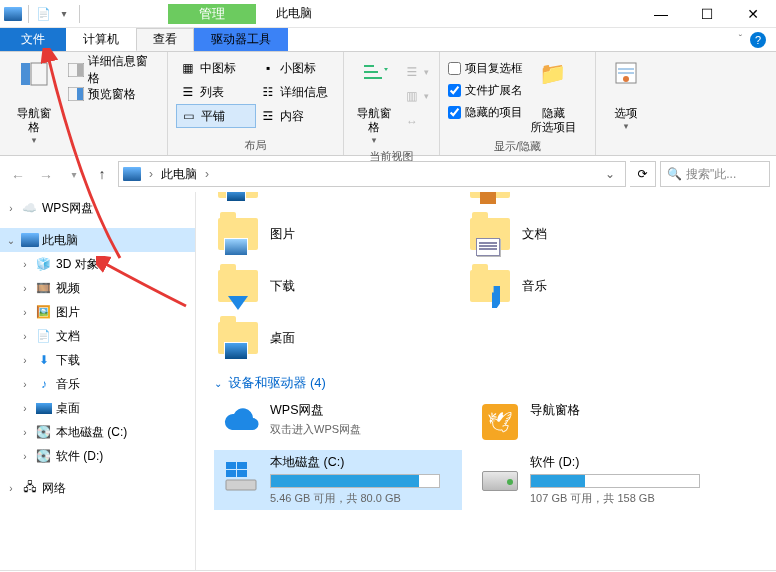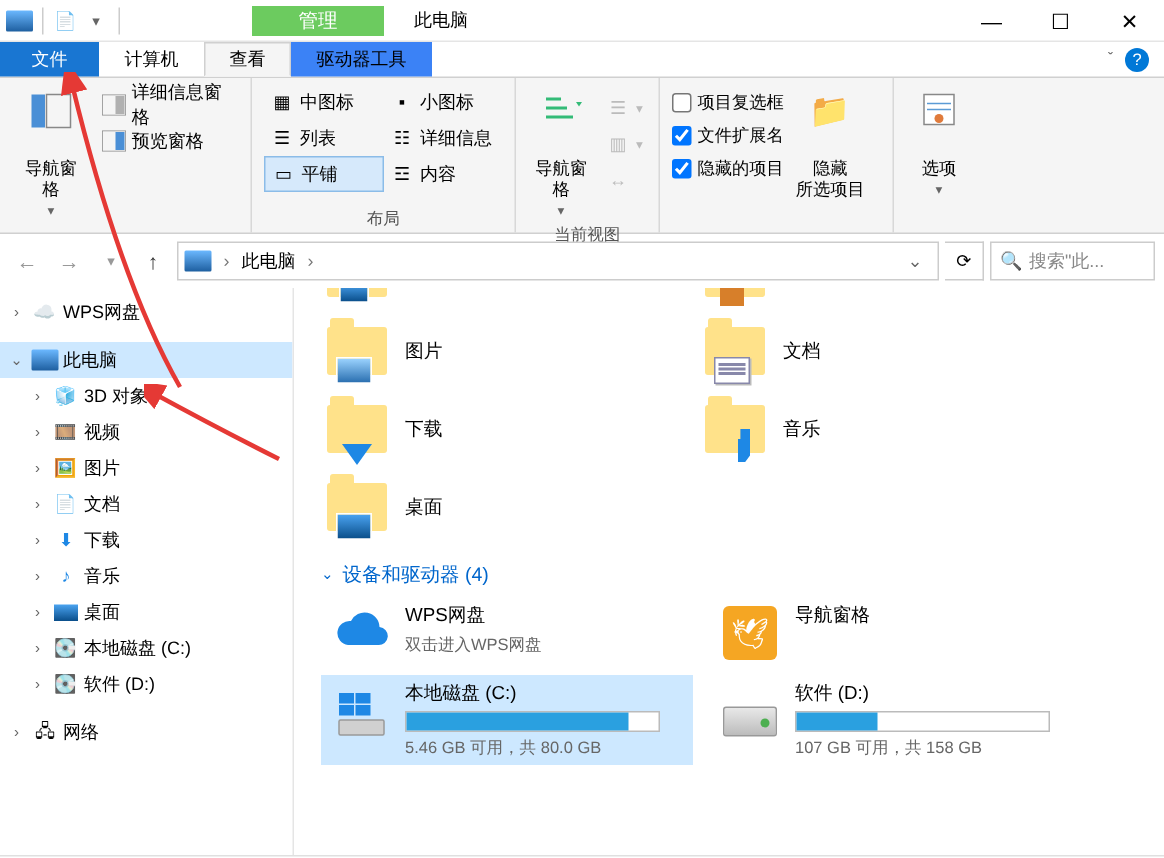--- a/index.html
+++ b/index.html
@@ -251,20 +251,21 @@
             <input type="checkbox" checked="" style="">
             <span>隐藏的项目</span>
           </label>
       </div>
       <div class="ribbtn">
         <div class="ricon">📁</div>
         <span class="rtxt" style="white-space:pre">隐藏
 所选项目</span>
       </div>
     </div>
+    <div class="glabel">显示/隐藏</div>
   </div>
 
   <div class="group" style="width:60px;border-right:none">
     <div class="gbody">
       <div class="ribbtn">
         <div class="ricon">
           <svg width="28" height="26">
               <rect x="4" y="2" width="20" height="20" fill="#fff" stroke="#888"></rect>
               <path d="M6 8h16M6 12h16" stroke="#5b9bd5"></path>
               <circle cx="14" cy="18" r="3" fill="#e07b3c"></circle>

